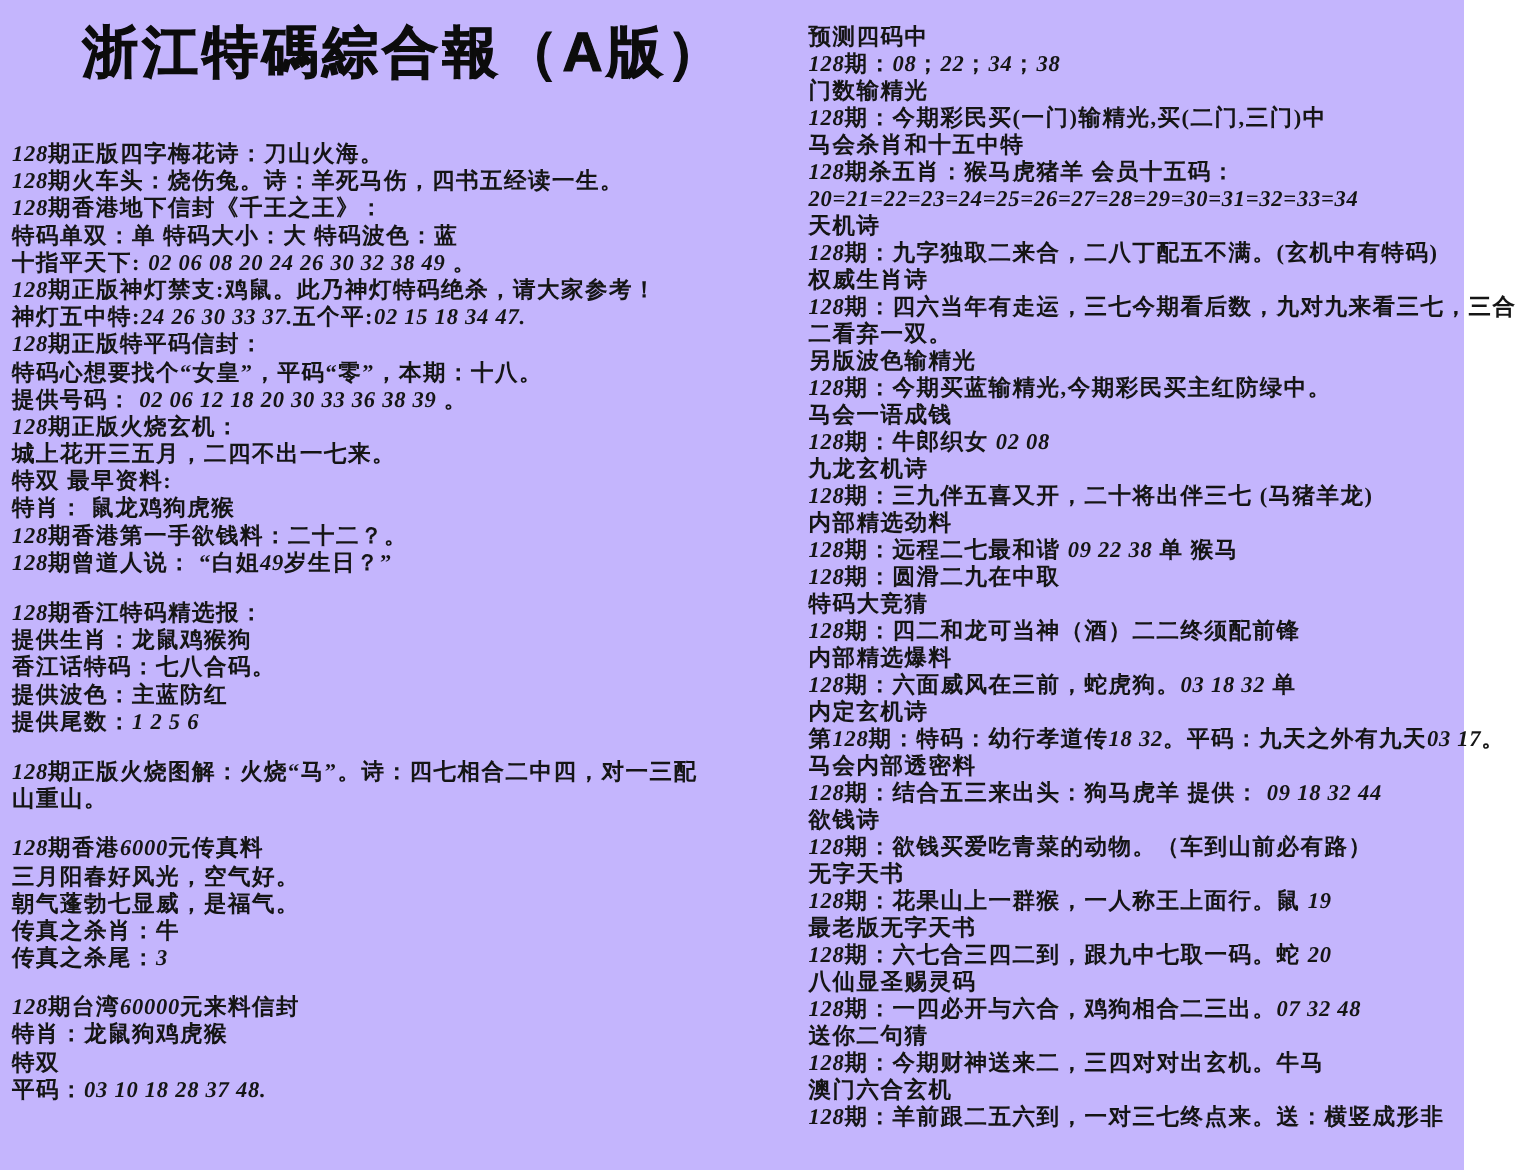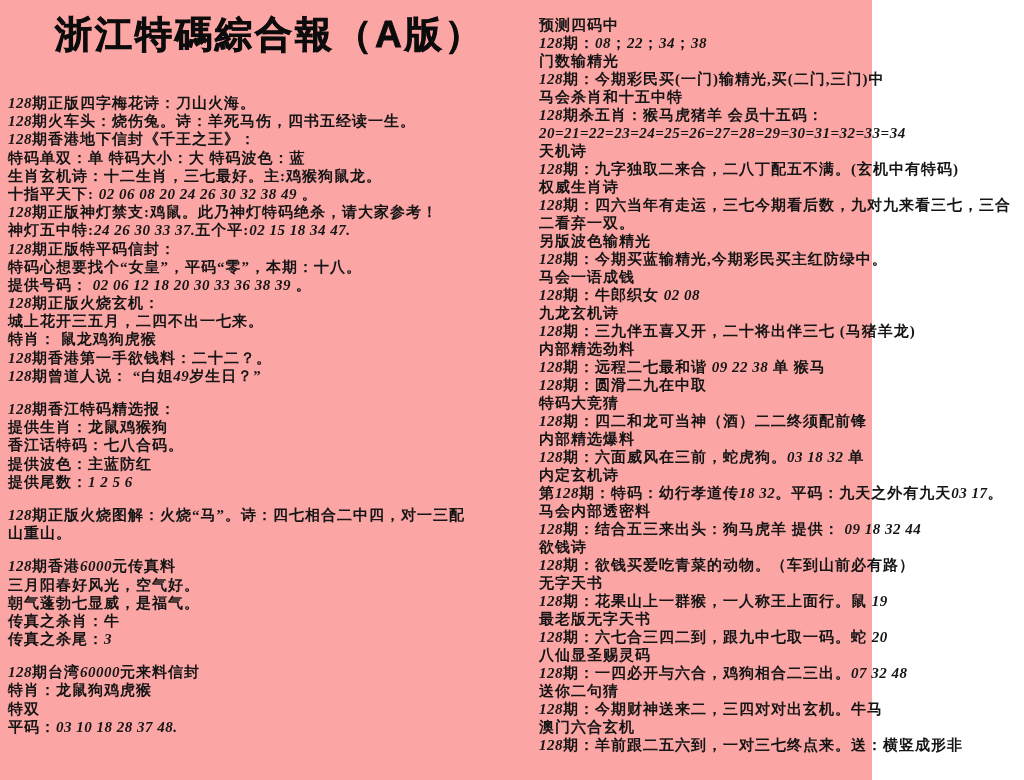--- a/index.html
+++ b/index.html
@@ -3,22 +3,22 @@
 <meta charset="utf-8">
 <style>
   html, body {
     margin: 0; padding: 0;
     width: 1024px; height: 780px;
     background: #ffffff;
     overflow: hidden;
   }
   .page {
     position: relative;
-    width: 872px; height: 780px;
-    background: #fca5a5;
+    width: 976px; height: 780px;
+    background: #c4b5fd;
     color: #111;
     font-family: "Liberation Serif", serif;
   }
   .page-title {
     position: absolute;
     left: 55px; top: 10px;
     font-family: "Liberation Sans", sans-serif;
     font-size: 37px;
     font-weight: 900;
     letter-spacing: 3px;
@@ -59,29 +59,29 @@
 <body>
 
 <div class="page">
   <div class="page-title">浙江特碼綜合報（A版）</div>
 
   <div class="col col-left">
       <div class="line"><span class="num">128</span>期正版四字梅花诗：刀山火海。</div>
       <div class="line"><span class="num">128</span>期火车头：烧伤兔。诗：羊死马伤，四书五经读一生。</div>
       <div class="line"><span class="num">128</span>期香港地下信封《千王之王》：</div>
       <div class="line">特码单双：单 特码大小：大 特码波色：蓝</div>
-      <div class="line">生肖玄机诗：十二生肖，三七最好。主:鸡猴狗鼠龙。</div>
       <div class="line">十指平天下: <span class="num">02 06 08 20 24 26 30 32 38 49</span> 。</div>
       <div class="line"><span class="num">128</span>期正版神灯禁支:鸡鼠。此乃神灯特码绝杀，请大家参考！</div>
       <div class="line">神灯五中特:<span class="num">24 26 30 33 37.</span>五个平:<span class="num">02 15 18 34 47.</span></div>
       <div class="line"><span class="num">128</span>期正版特平码信封：</div>
       <div class="line">特码心想要找个“女皇”，平码“零”，本期：十八。</div>
       <div class="line">提供号码： <span class="num">02 06 12 18 20 30 33 36 38 39</span> 。</div>
       <div class="line"><span class="num">128</span>期正版火烧玄机：</div>
       <div class="line">城上花开三五月，二四不出一七来。</div>
+      <div class="line">特双 最早资料:</div>
       <div class="line">特肖： 鼠龙鸡狗虎猴</div>
       <div class="line"><span class="num">128</span>期香港第一手欲钱料：二十二？。</div>
       <div class="line"><span class="num">128</span>期曾道人说： “白姐<span class="num">49</span>岁生日？”</div>
       <div class="line gap"></div>
       <div class="line"><span class="num">128</span>期香江特码精选报：</div>
       <div class="line">提供生肖：龙鼠鸡猴狗</div>
       <div class="line">香江话特码：七八合码。</div>
       <div class="line">提供波色：主蓝防红</div>
       <div class="line">提供尾数：<span class="num">1 2 5 6</span></div>
       <div class="line gap"></div>

